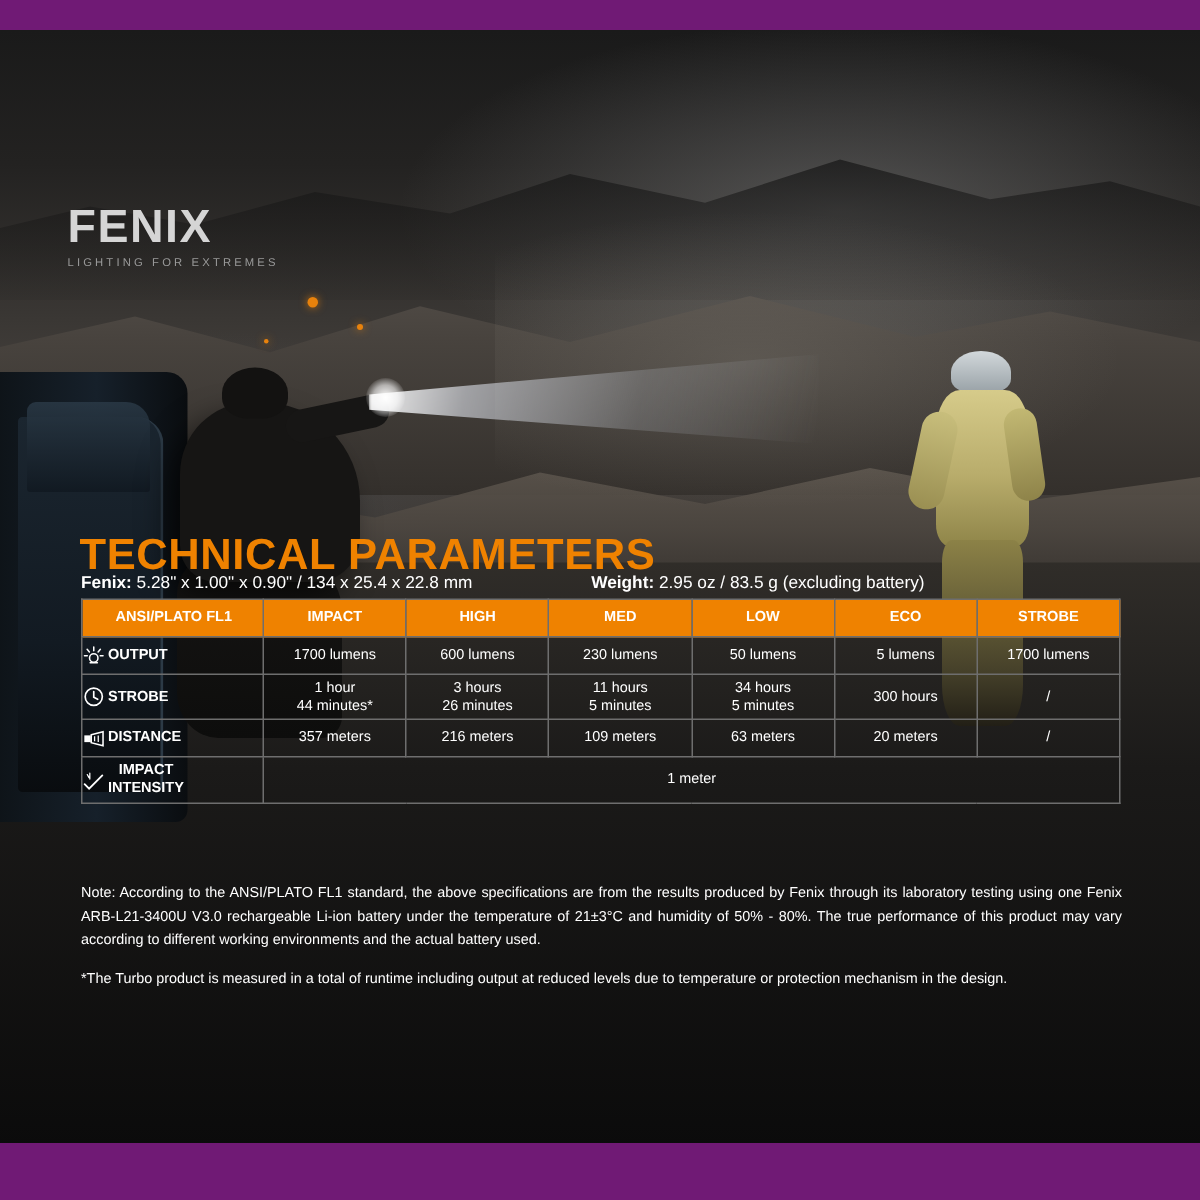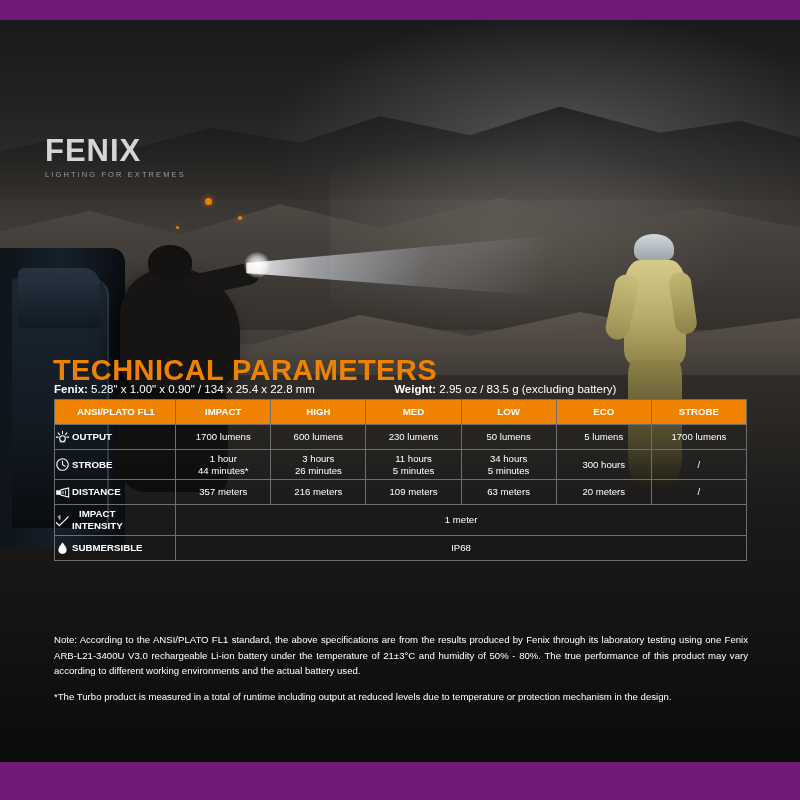--- a/index.html
+++ b/index.html
@@ -250,21 +250,20 @@
 
   
   .notes {
     position: absolute;
     left: 54px; top: 588px;
     width: 694px;
     font-size: 9.6px;
     color: #ffffff;
     line-height: 1.62;
     text-align: justify;
-    margin-top: 44px;
   }
   .notes p { margin: 0; }
   .note2 { margin-top: 10px !important; }
 </style>
 </head>
 <body>
 
 <div class="page">
 
   <div class="hero">
@@ -429,33 +428,20 @@
               </span>
               <span>
                 <span class="two-line">IMPACT</span>
                 <span class="two-line">INTENSITY</span>
               </span>
             </span>
           </td>
           <td colspan="6">1 meter</td>
         </tr>
 
-        <tr>
-          <td class="label-cell">
-            <span class="lbl-inner">
-              <span class="ico">
-                <svg viewBox="0 0 16 16" width="15" height="15">
-                  <path d="M8 1.6C8 1.6 3.6 6.5 3.6 9.4a4.4 4.4 0 008.8 0C12.4 6.5 8 1.6 8 1.6z" fill="#ffffff"></path>
-                </svg>
-              </span>
-              <span>SUBMERSIBLE</span>
-            </span>
-          </td>
-          <td colspan="6">IP68</td>
-        </tr>
       </tbody>
     </table>
   </div>
 
   <div class="notes">
     <p>Note: According to the ANSI/PLATO FL1 standard, the above specifications are from the results produced by Fenix through its laboratory testing using one Fenix ARB-L21-3400U V3.0 rechargeable Li-ion battery under the temperature of 21±3°C and humidity of 50% - 80%. The true performance of this product may vary according to different working environments and the actual battery used.</p>
     <p class="note2">*The Turbo product is measured in a total of runtime including output at reduced levels due to temperature or protection mechanism in the design.</p>
   </div>
 
 </div>

